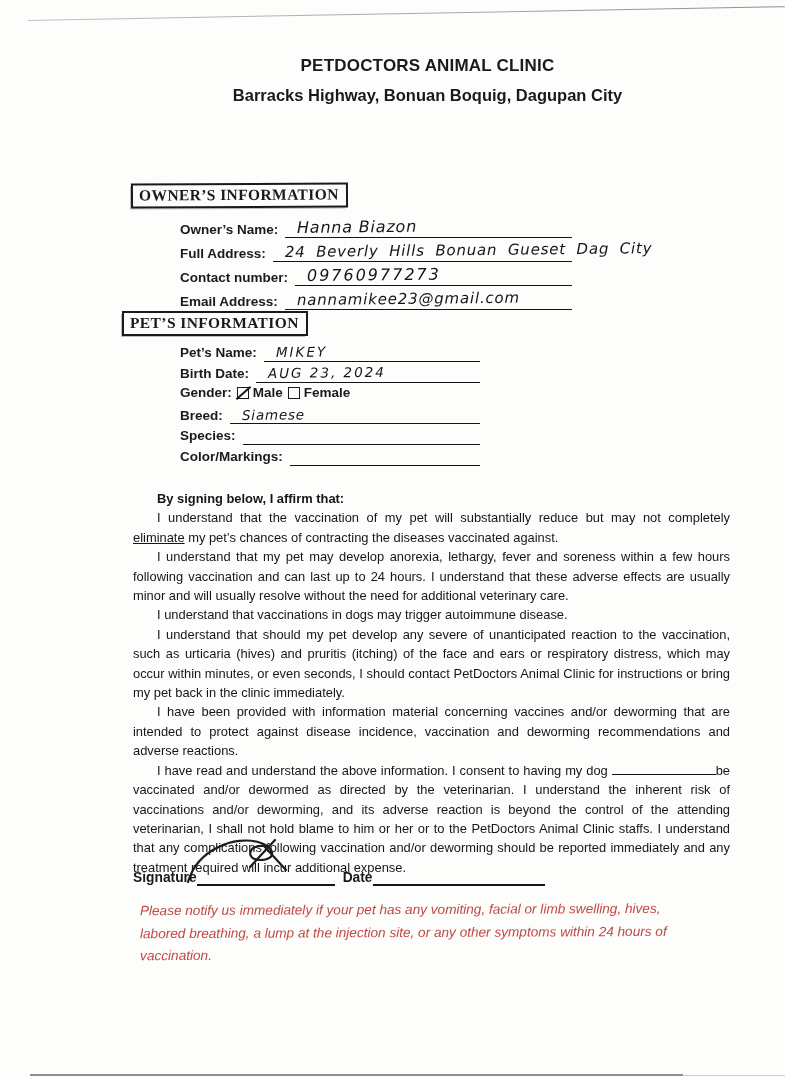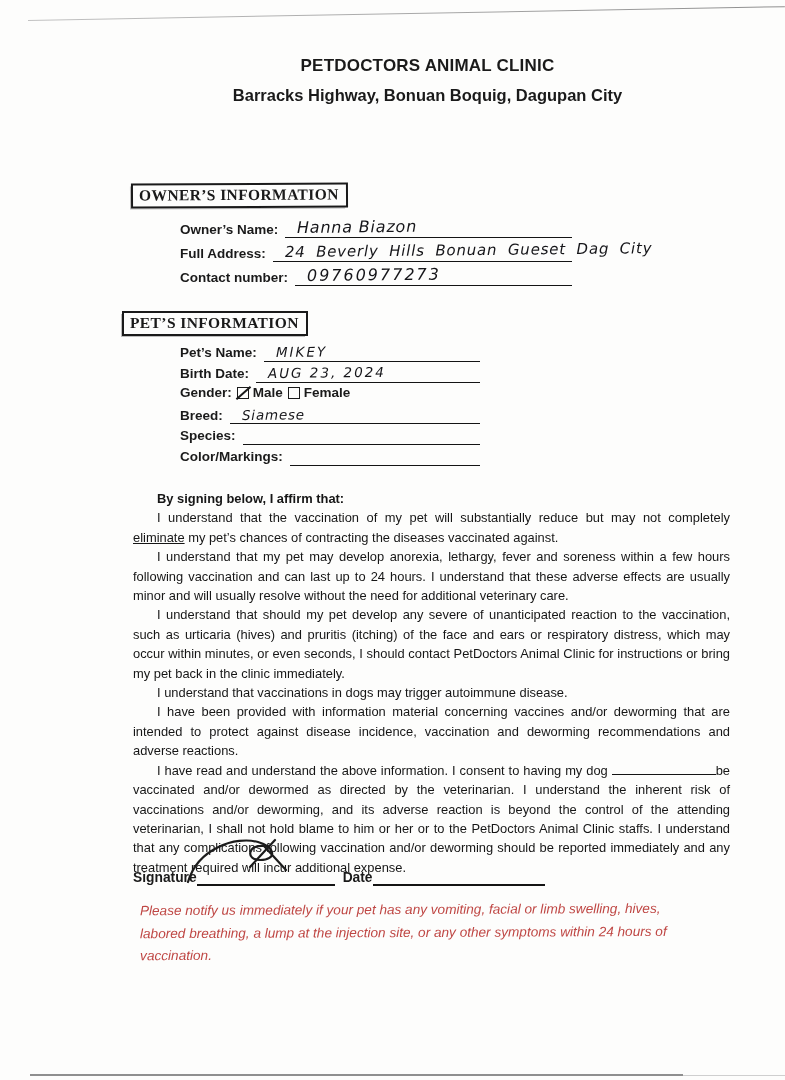--- a/index.html
+++ b/index.html
@@ -113,20 +113,26 @@
       <span class="fline">
         <span class="hw hw-address">24 Beverly Hills Bonuan Gueset Dag City</span>
       </span>
     </div>
     <div class="frow">
       <span class="flabel">Contact number:</span>
       <span class="fline">
         <span class="hw" style="font-size:16px; letter-spacing:2px;">09760977273</span>
       </span>
     </div>
+    <div class="frow">
+      <span class="flabel">Email Address:</span>
+      <span class="fline">
+        <span class="hw">nannamikee23@gmail.com</span>
+      </span>
+    </div>
   </div>
 
   <div class="section-box pet-box">PET’S INFORMATION</div>
 
   <div class="fields pet-fields">
     <div class="frow">
       <span class="flabel">Pet’s Name:</span>
       <span class="fline">
         <span class="hw hw-caps">MIKEY</span>
       </span>
@@ -165,22 +171,22 @@
       <span class="fline">
         <span class="hw"></span>
       </span>
     </div>
   </div>
 
   <div class="body-text">
     <p class="body-heading">By signing below, I affirm that:</p>
     <p><span>I understand that the vaccination of my pet will substantially reduce but may not completely </span><span class="uword">eliminate</span><span> my pet’s chances of contracting the diseases vaccinated against.</span></p>
     <p>I understand that my pet may develop anorexia, lethargy, fever and soreness within a few hours following vaccination and can last up to 24 hours. I understand that these adverse effects are usually minor and will usually resolve without the need for additional veterinary care.</p>
+    <p>I understand that vaccinations in dogs may trigger autoimmune disease.</p>
     <p>I understand that should my pet develop any severe of unanticipated reaction to the vaccination, such as urticaria (hives) and pruritis (itching) of the face and ears or respiratory distress, which may occur within minutes, or even seconds, I should contact PetDoctors Animal Clinic for instructions or bring my pet back in the clinic immediately.</p>
-    <p>I understand that vaccinations in dogs may trigger autoimmune disease.</p>
     <p>I have been provided with information material concerning vaccines and/or deworming that are intended to protect against disease incidence, vaccination and deworming recommendations and adverse reactions.</p>
     <p><span>I have read and understand the above information. I consent to having my dog </span><span class="blank-inline"></span><span>be vaccinated and/or dewormed as directed by the veterinarian. I understand the inherent risk of vaccinations and/or deworming, and its adverse reaction is beyond the control of the attending veterinarian, I shall not hold blame to him or her or to the PetDoctors Animal Clinic staffs. I understand that any complications following vaccination and/or deworming should be reported immediately and any treatment required will incur additional expense.</span></p>
   </div>
 
   <svg class="signature-scribble" width="170" height="54" viewBox="0 0 170 54">
     <path d="M 6 48 C 16 14, 54 2, 76 8 C 94 13, 95 26, 78 26 C 63 26, 66 10, 82 12 L 104 36" fill="none" stroke="#1c1c1c" stroke-width="2.2" stroke-linecap="round"></path>
     <path d="M 93 6 L 68 33" fill="none" stroke="#1c1c1c" stroke-width="2.2" stroke-linecap="round"></path>
   </svg>
 
   <div class="signature-row">

